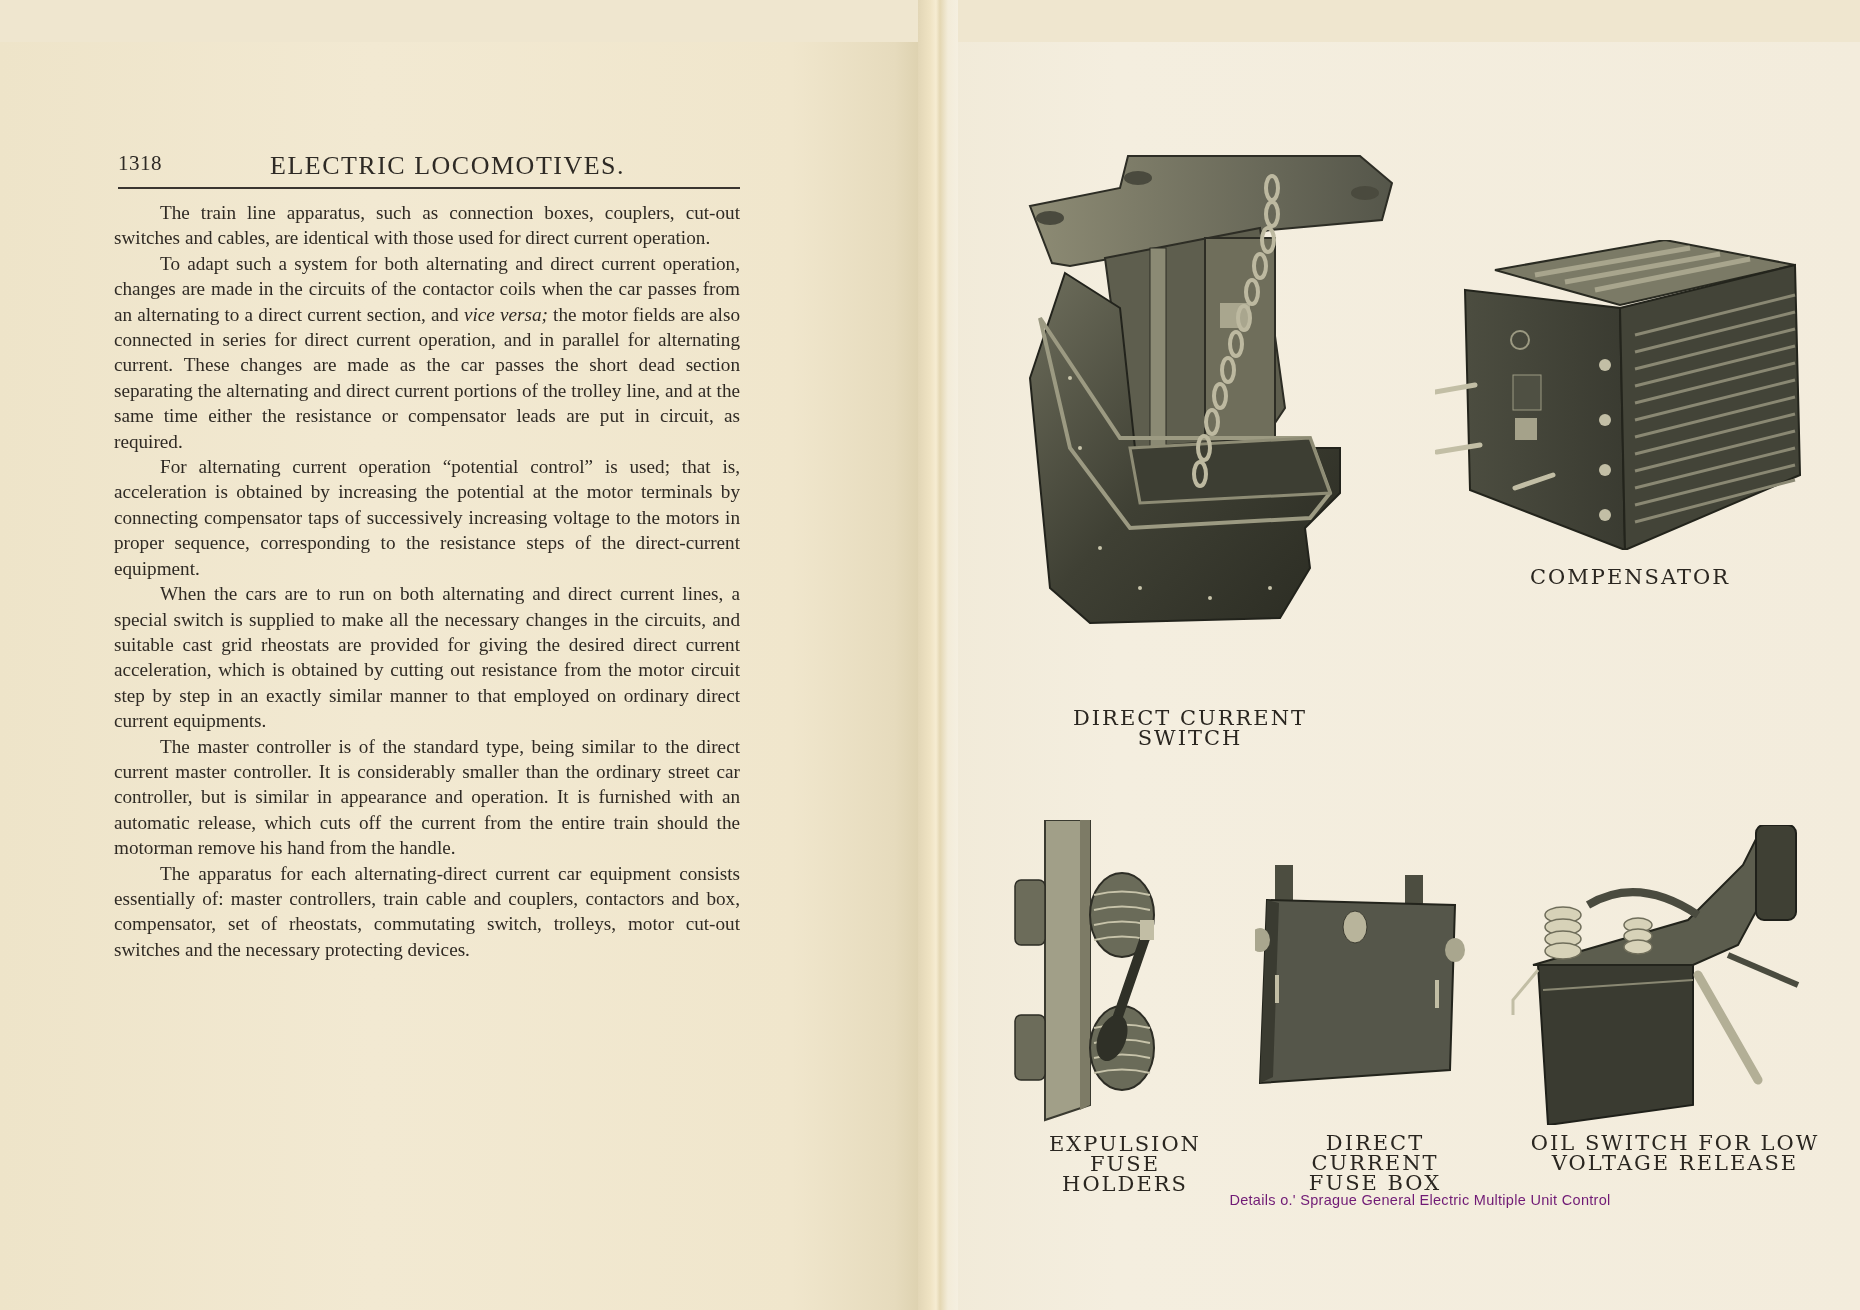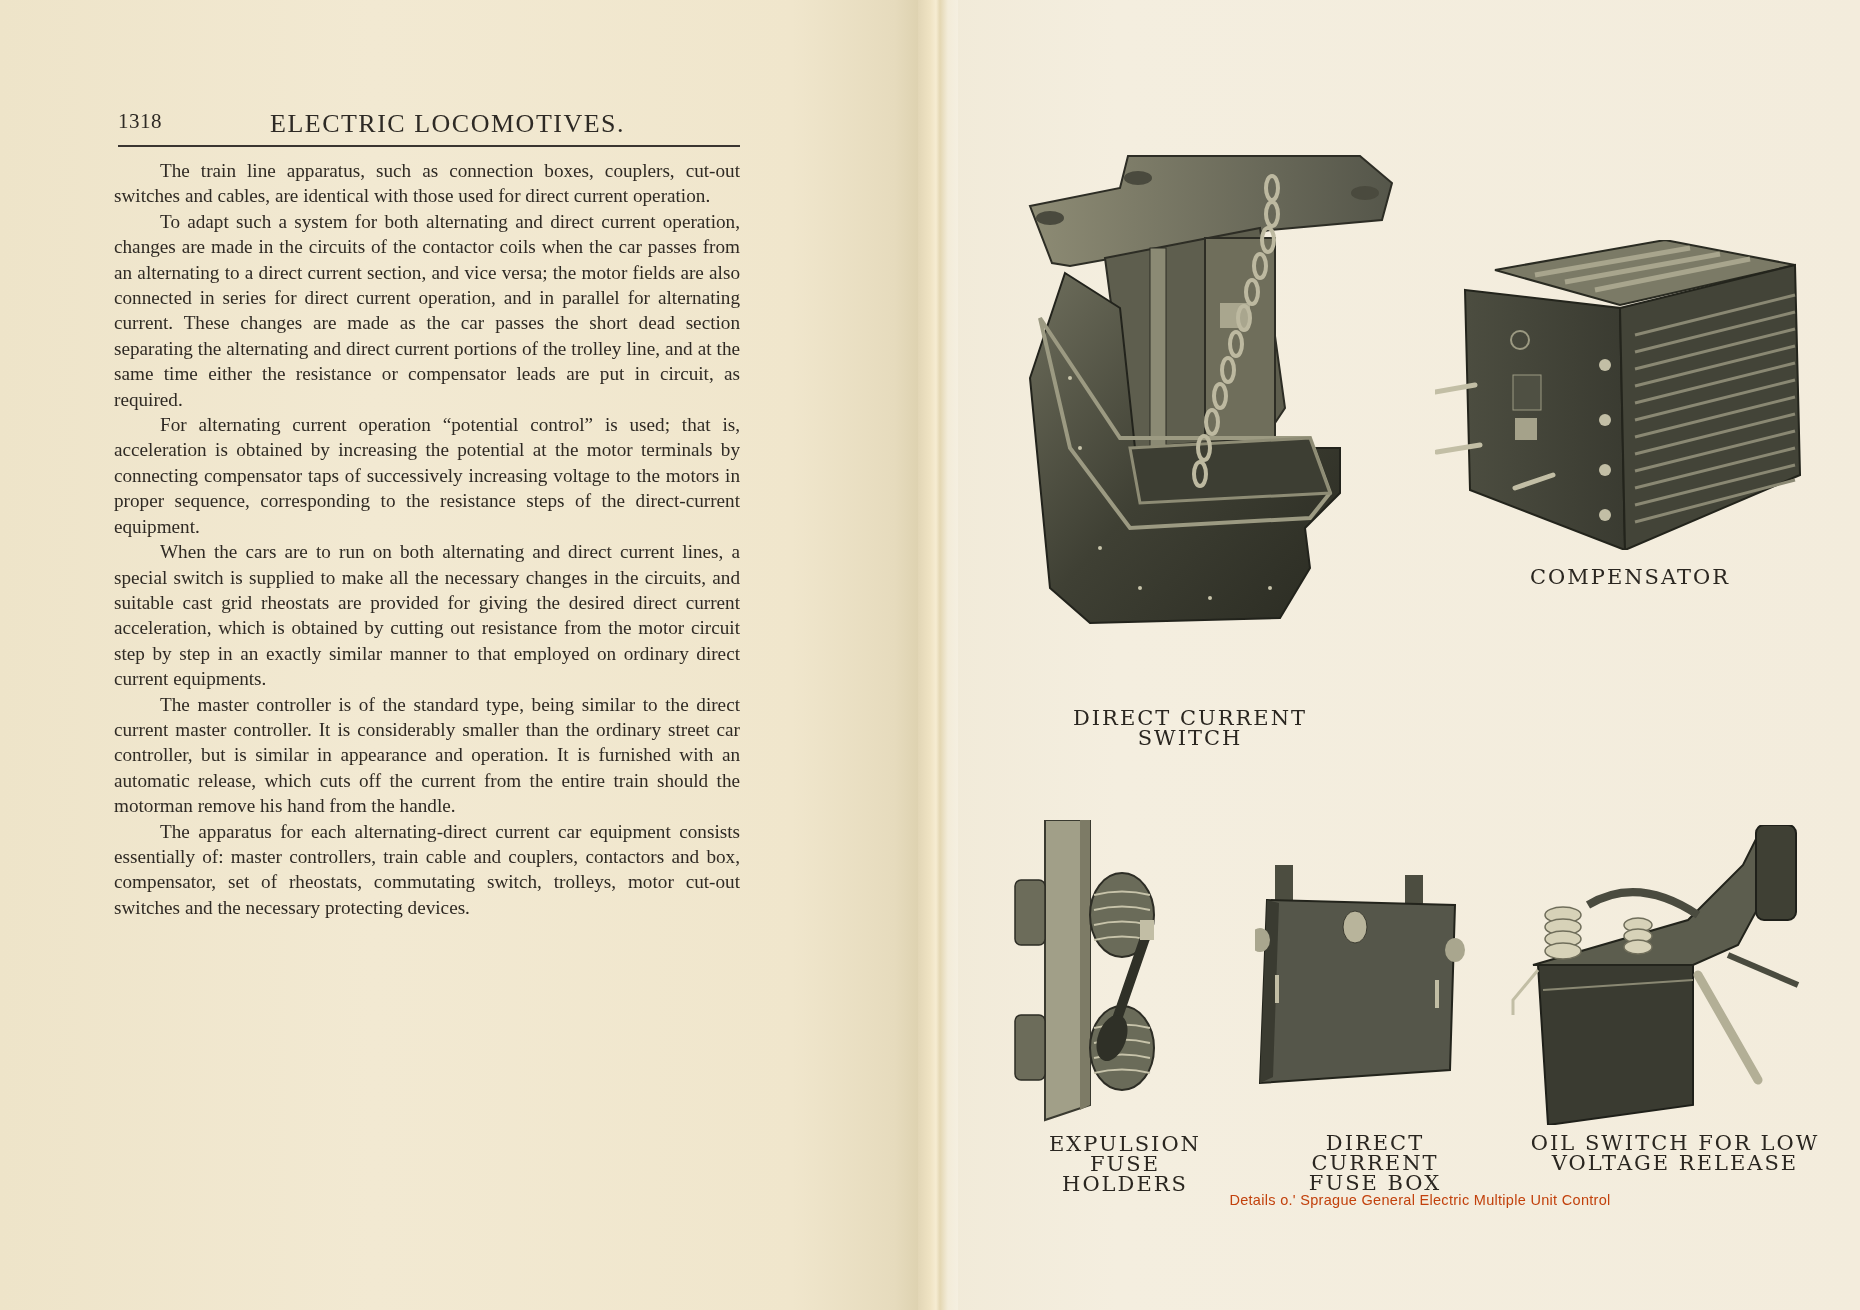--- a/index.html
+++ b/index.html
@@ -1,21 +1,21 @@
 <!DOCTYPE html>
 <html><head>
 <meta charset="utf-8">
 <style>
   html, body { margin:0; padding:0; }
   body {
     width:1860px; height:1310px; overflow:hidden; position:relative;
     background:#efe6cf;
     font-family:"Liberation Serif", "DejaVu Serif", serif;
   }
-  .spread { position:absolute; inset:0; display:flex; }
+  .spread { position:absolute; inset:0; display:flex;margin-top:42px; }
   .page-left {
     position:relative; width:932px; height:1310px;
     background:linear-gradient(90deg,#eee4c9 0%,#f2e9d2 40%,#f0e6cc 85%,#e6dbbd 96%,#d9cda9 100%);
   }
   .spine {
     position:absolute; left:918px; top:0; width:40px; height:1310px;
     background:linear-gradient(90deg,#e2d6b6 0%,#efe3c3 30%,#f6ecd2 45%,#e4d7b3 55%,#f3ecd9 75%,#f5efe0 100%);
     z-index:2;
   }
   .page-right {
@@ -32,31 +32,31 @@
   }
   .running-title {
     position:absolute; left:152px; top:4px; font-size:26px; color:#2e2a25; letter-spacing:1.5px;
   }
   .body-text {
     position:absolute; left:114px; top:158px; width:626px;
     font-size:19.2px; line-height:25.4px; color:#2f2a24;
     text-align:justify;
   }
   .body-text p { margin:0; text-indent:46px; }
-  .body-text .it { }
+  .body-text .it { font-style:italic; }
 
   
   .fig { position:absolute; }
   .caption {
     position:absolute; font-family:"DejaVu Serif", serif; font-size:21px;
     letter-spacing:2px; color:#2a2620; text-align:center; line-height:20px;
   }
   .plate-caption {
     position:absolute; left:1040px; top:1192px; width:760px; text-align:center;
-    font-family:"Liberation Sans", sans-serif; font-size:14.5px; color:#c2410c; letter-spacing:0.3px;
+    font-family:"Liberation Sans", sans-serif; font-size:14.5px; color:#701a75; letter-spacing:0.3px;
   }
 </style>
 </head>
 <body>
 
 <div class="spread">
 
   <div class="page-left">
     <div class="running-head">
       <span class="page-number">1318</span>

